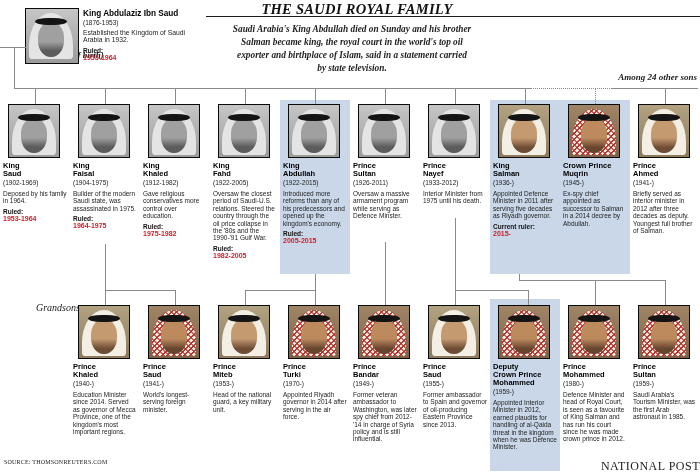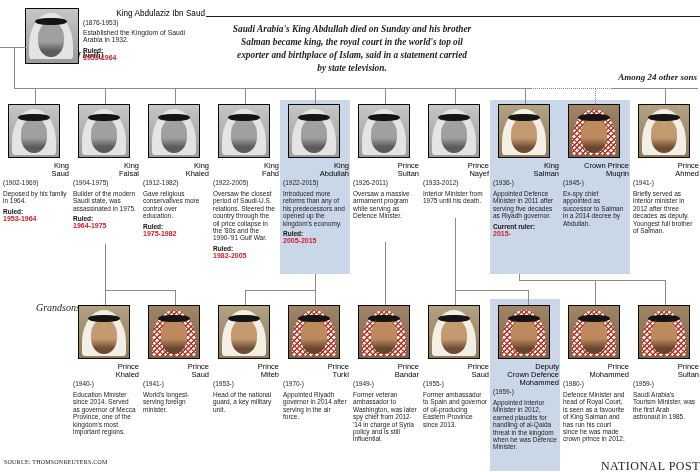--- a/index.html
+++ b/index.html
@@ -37,22 +37,22 @@
   .photo[data-style="bw"] .ghutra{background:#e4e4e4;}
   .photo[data-style="bw"] .face{background:linear-gradient(#a0a0a0 55%,#5c5c5c 82%);}
   .photo[data-style="color-white"]{background:linear-gradient(#b3a382,#8d7a5c);}
   .photo[data-style="color-white"] .ghutra{background:#f3efe4;}
   .photo[data-style="color-white"] .face{background:linear-gradient(#c49a70 55%,#6f4c34 84%);}
   .photo[data-style="color-check"]{background:linear-gradient(#a08566,#7d6248);}
   .photo[data-style="color-check"] .ghutra{background:
       repeating-linear-gradient(45deg,rgba(186,42,38,.75) 0 1.3px,transparent 1.3px 4px),
       repeating-linear-gradient(-45deg,rgba(186,42,38,.75) 0 1.3px,#f1eae0 1.3px 4px);}
   .photo[data-style="color-check"] .face{background:linear-gradient(#bd8a5e 55%,#67452f 84%);}
-  .pname{margin:4px 0 0 2px;font-size:7.5px;line-height:8px;font-weight:normal;
-         white-space:pre-line;color:#000;text-align:right;}
+  .pname{margin:4px 0 0 2px;font-size:7.5px;line-height:8px;font-weight:bold;
+         white-space:pre-line;color:#000;}
   .pyears{margin:1px 0 0 2px;font-size:6.5px;line-height:7px;color:#222;}
   .pdesc{margin:4px 0 0 2px;width:64px;font-size:6.5px;line-height:7.4px;color:#222;}
   .pruled{margin:3px 0 0 2px;}
   .rlabel{display:block;font-size:6.5px;line-height:7px;font-weight:bold;color:#111;}
   .ryears{display:block;font-size:7px;line-height:8px;font-weight:bold;color:#d0202a;}
   
   #patriarch-photo{position:absolute;left:25px;top:8px;width:52px;height:54px;margin:0;}
   #patriarch-text{position:absolute;left:83px;top:9px;width:122px;}
   #patriarch-text .pname{margin:0;font-size:8.2px;line-height:9px;white-space:normal;}
   #patriarch-text .pyears{margin:1px 0 0 0;}
@@ -67,20 +67,21 @@
 </head>
 <body>
 
 <div id="canvas">
 
   <div class="hl" style="left:280px;top:100px;height:174px"></div>
   <div class="hl" style="left:490px;top:100px;height:174px"></div>
   <div class="hl" style="left:560px;top:100px;height:174px"></div>
   <div class="hl" style="left:490px;top:299px;height:172px"></div>
 
+  <div class="title">THE SAUDI ROYAL FAMILY</div>
   <div class="lnk" style="left:206px;top:16px;width:494px;height:1px"></div>
   <div class="intro">Saudi Arabia's King Abdullah died on Sunday and his brother Salman became king, the royal court in the world's top oil exporter and birthplace of Islam, said in a statement carried by state television.</div>
   <div class="note" style="left:37px;top:50px">(In order of birth)</div>
   <div class="note" style="right:3px;top:72px">Among 24 other sons</div>
 
   <div>
     <div id="patriarch-photo" class="photo" data-style="bw">
       <div class="ghutra"></div>
       <div class="face"></div>
       <div class="agal"></div>
@@ -330,21 +331,21 @@
     <div class="pyears">(1955-)</div>
     <div class="pdesc">Former ambassador to Spain and governor of oil-producing Eastern Province since 2013.</div>
   </div>
   <div class="card" style="left:491px;top:305px">
     <div class="photo" data-style="color-check">
         <div class="ghutra"></div>
         <div class="face"></div>
         <div class="agal"></div>
       </div>
     <div class="pname">Deputy
-Crown Defence
+Crown Prince
 Mohammed</div>
     <div class="pyears">(1959-)</div>
     <div class="pdesc">Appointed Interior Minister in 2012, earned plaudits for handling of al-Qaida threat in the kingdom when he was Defence Minister.</div>
   </div>
   <div class="card" style="left:561px;top:305px">
     <div class="photo" data-style="color-check">
         <div class="ghutra"></div>
         <div class="face"></div>
         <div class="agal"></div>
       </div>

